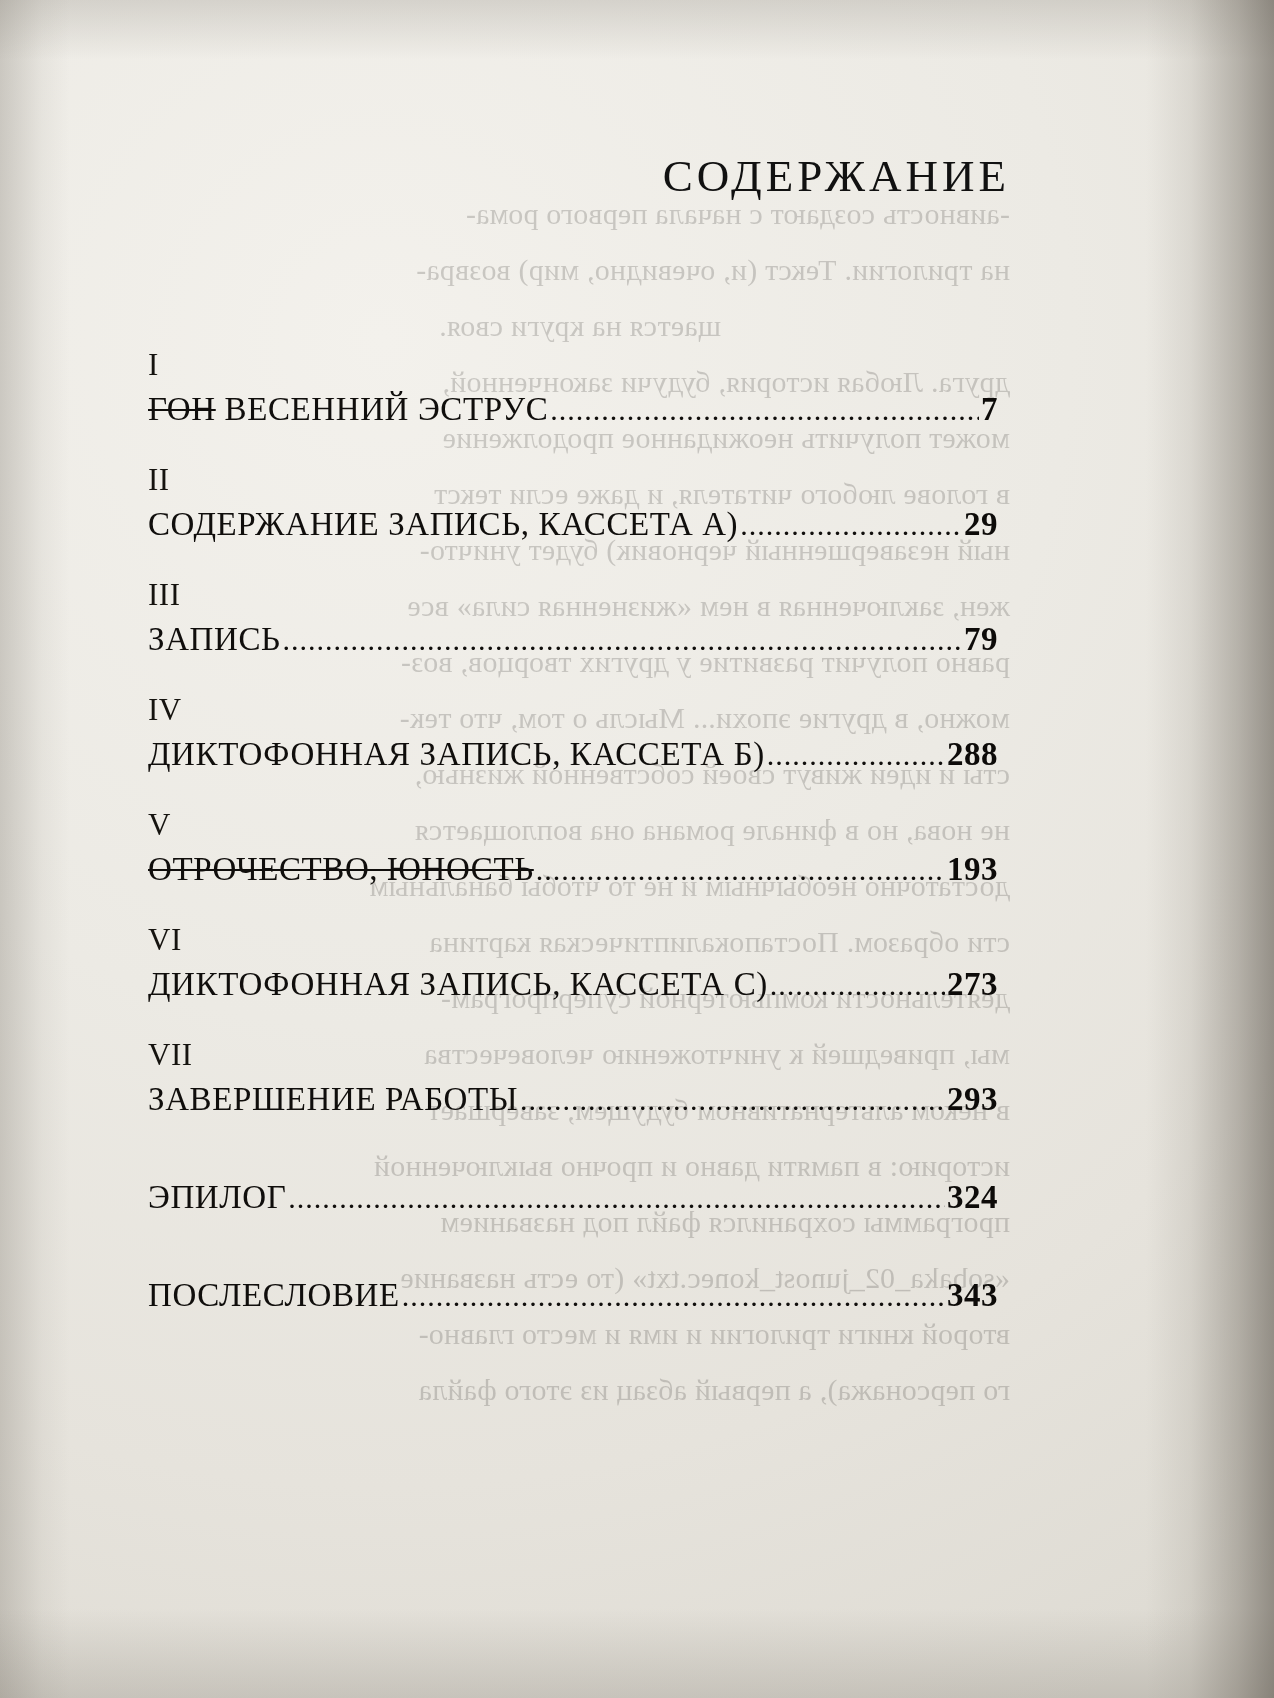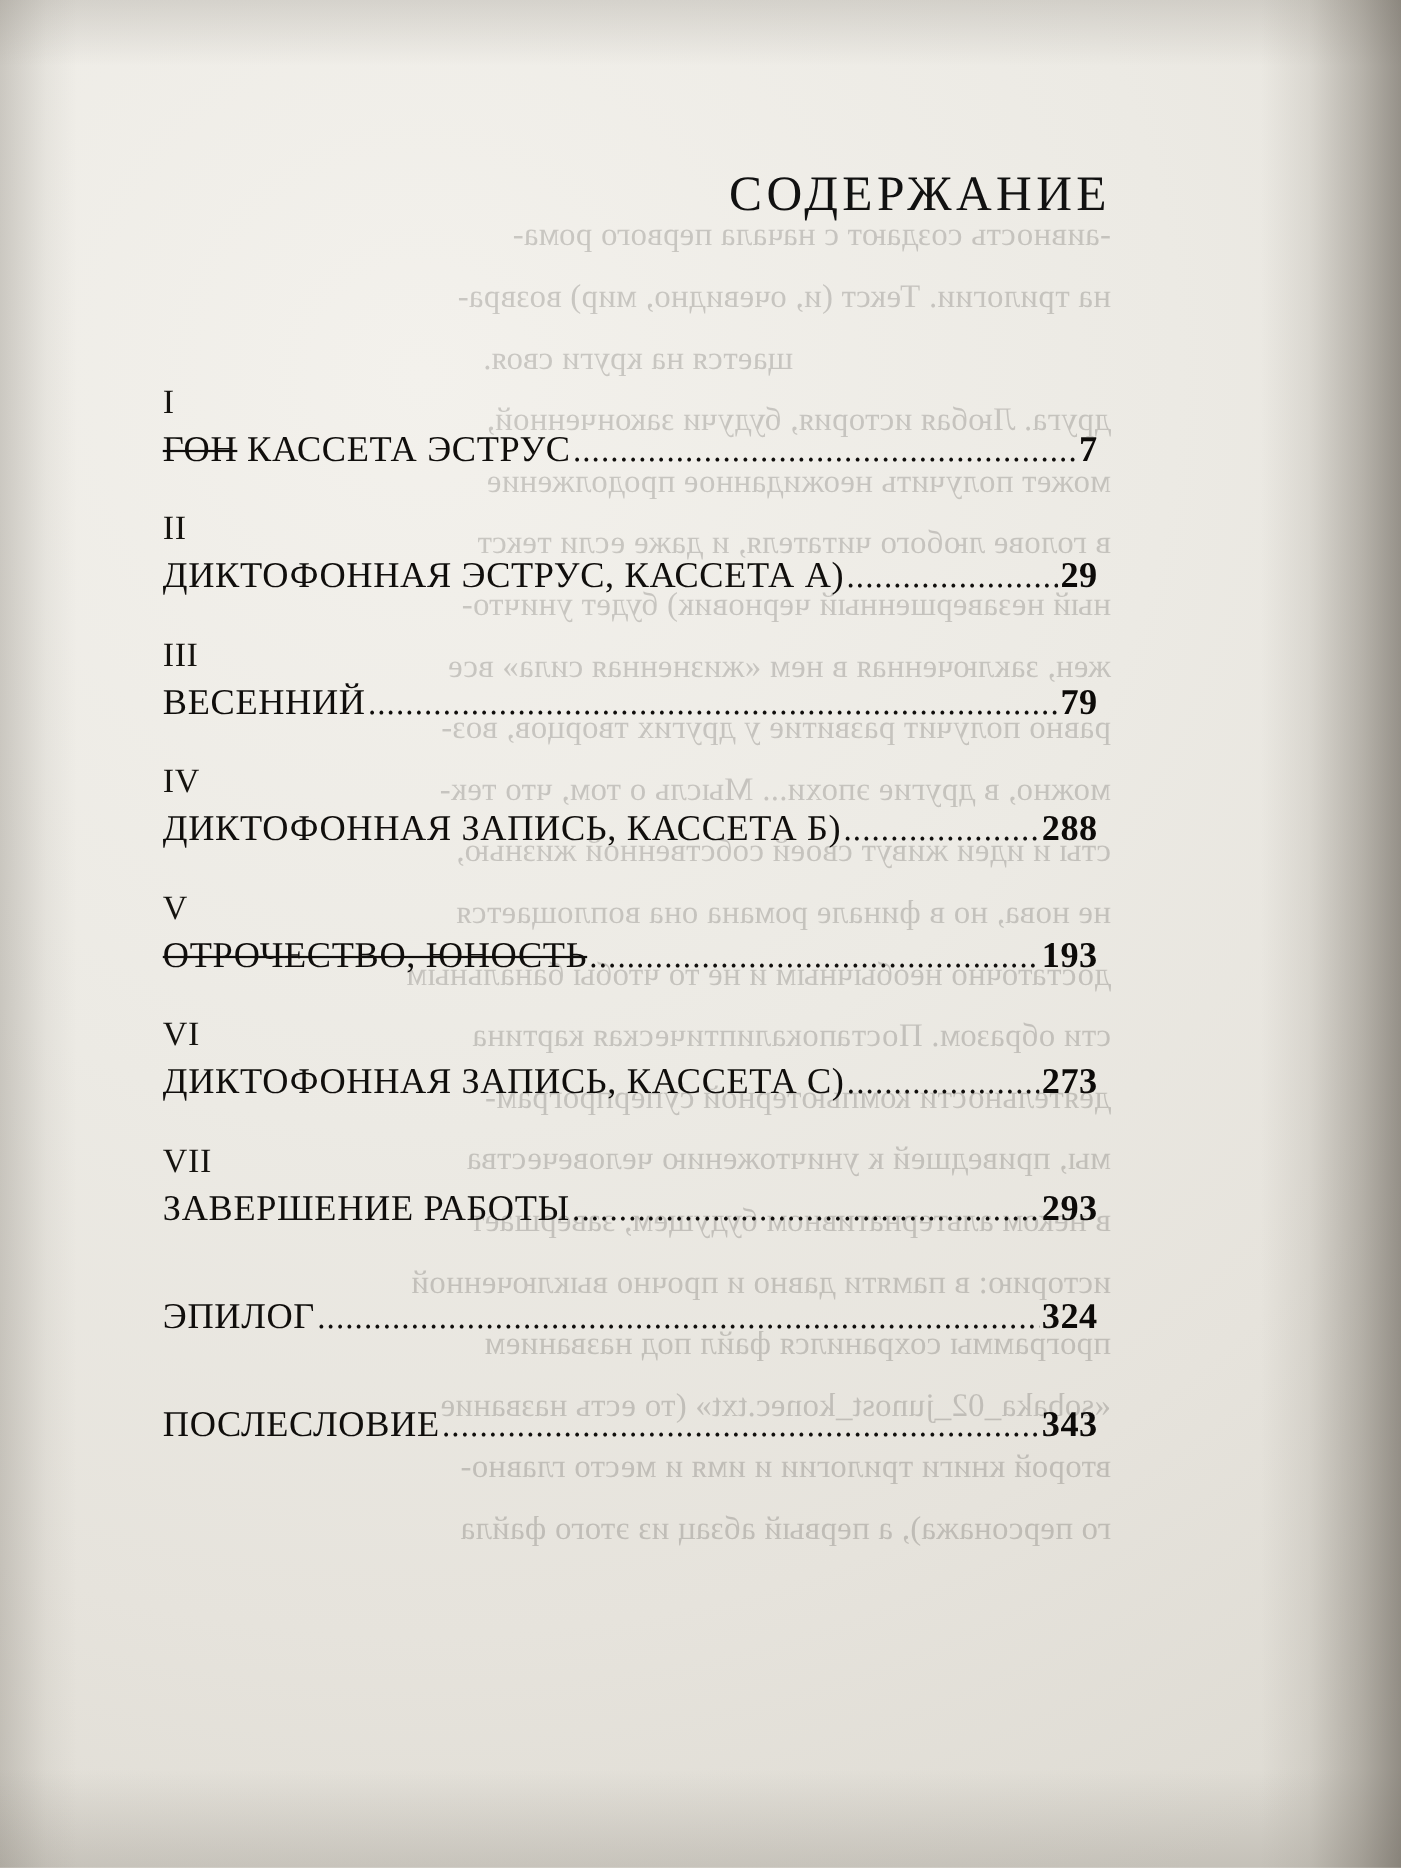--- a/index.html
+++ b/index.html
@@ -172,37 +172,37 @@
       <div>второй книги трилогии и имя и место главно-</div>
       <div>го персонажа), а первый абзац из этого файла</div>
     </div>
 
   <div class="content">
     <div class="toc-title">СОДЕРЖАНИЕ</div>
     <div class="toc" id="toc">
         <div class="entry">
           <div class="numeral">I</div>
           <div class="line">
-            <span class="label"><span class="strike-part">ГОН</span><span> КАССЕТА ЭСТРУС</span></span>
+            <span class="label"><span class="strike-part">ГОН</span><span> ВЕСЕННИЙ ЭСТРУС</span></span>
             <span class="dots">.......................................................................................................................</span>
             <span class="pageno">7</span>
           </div>
         </div>
         <div class="entry">
           <div class="numeral">II</div>
           <div class="line">
-            <span class="label"><span>ДИКТОФОННАЯ ЭСТРУС, КАССЕТА А)</span></span>
+            <span class="label"><span>СОДЕРЖАНИЕ ЗАПИСЬ, КАССЕТА А)</span></span>
             <span class="dots">.......................................................................................................................</span>
             <span class="pageno">29</span>
           </div>
         </div>
         <div class="entry">
           <div class="numeral">III</div>
           <div class="line">
-            <span class="label"><span>ВЕСЕННИЙ</span></span>
+            <span class="label"><span>ЗАПИСЬ</span></span>
             <span class="dots">.......................................................................................................................</span>
             <span class="pageno">79</span>
           </div>
         </div>
         <div class="entry">
           <div class="numeral">IV</div>
           <div class="line">
             <span class="label"><span>ДИКТОФОННАЯ ЗАПИСЬ, КАССЕТА Б)</span></span>
             <span class="dots">.......................................................................................................................</span>
             <span class="pageno">288</span>

